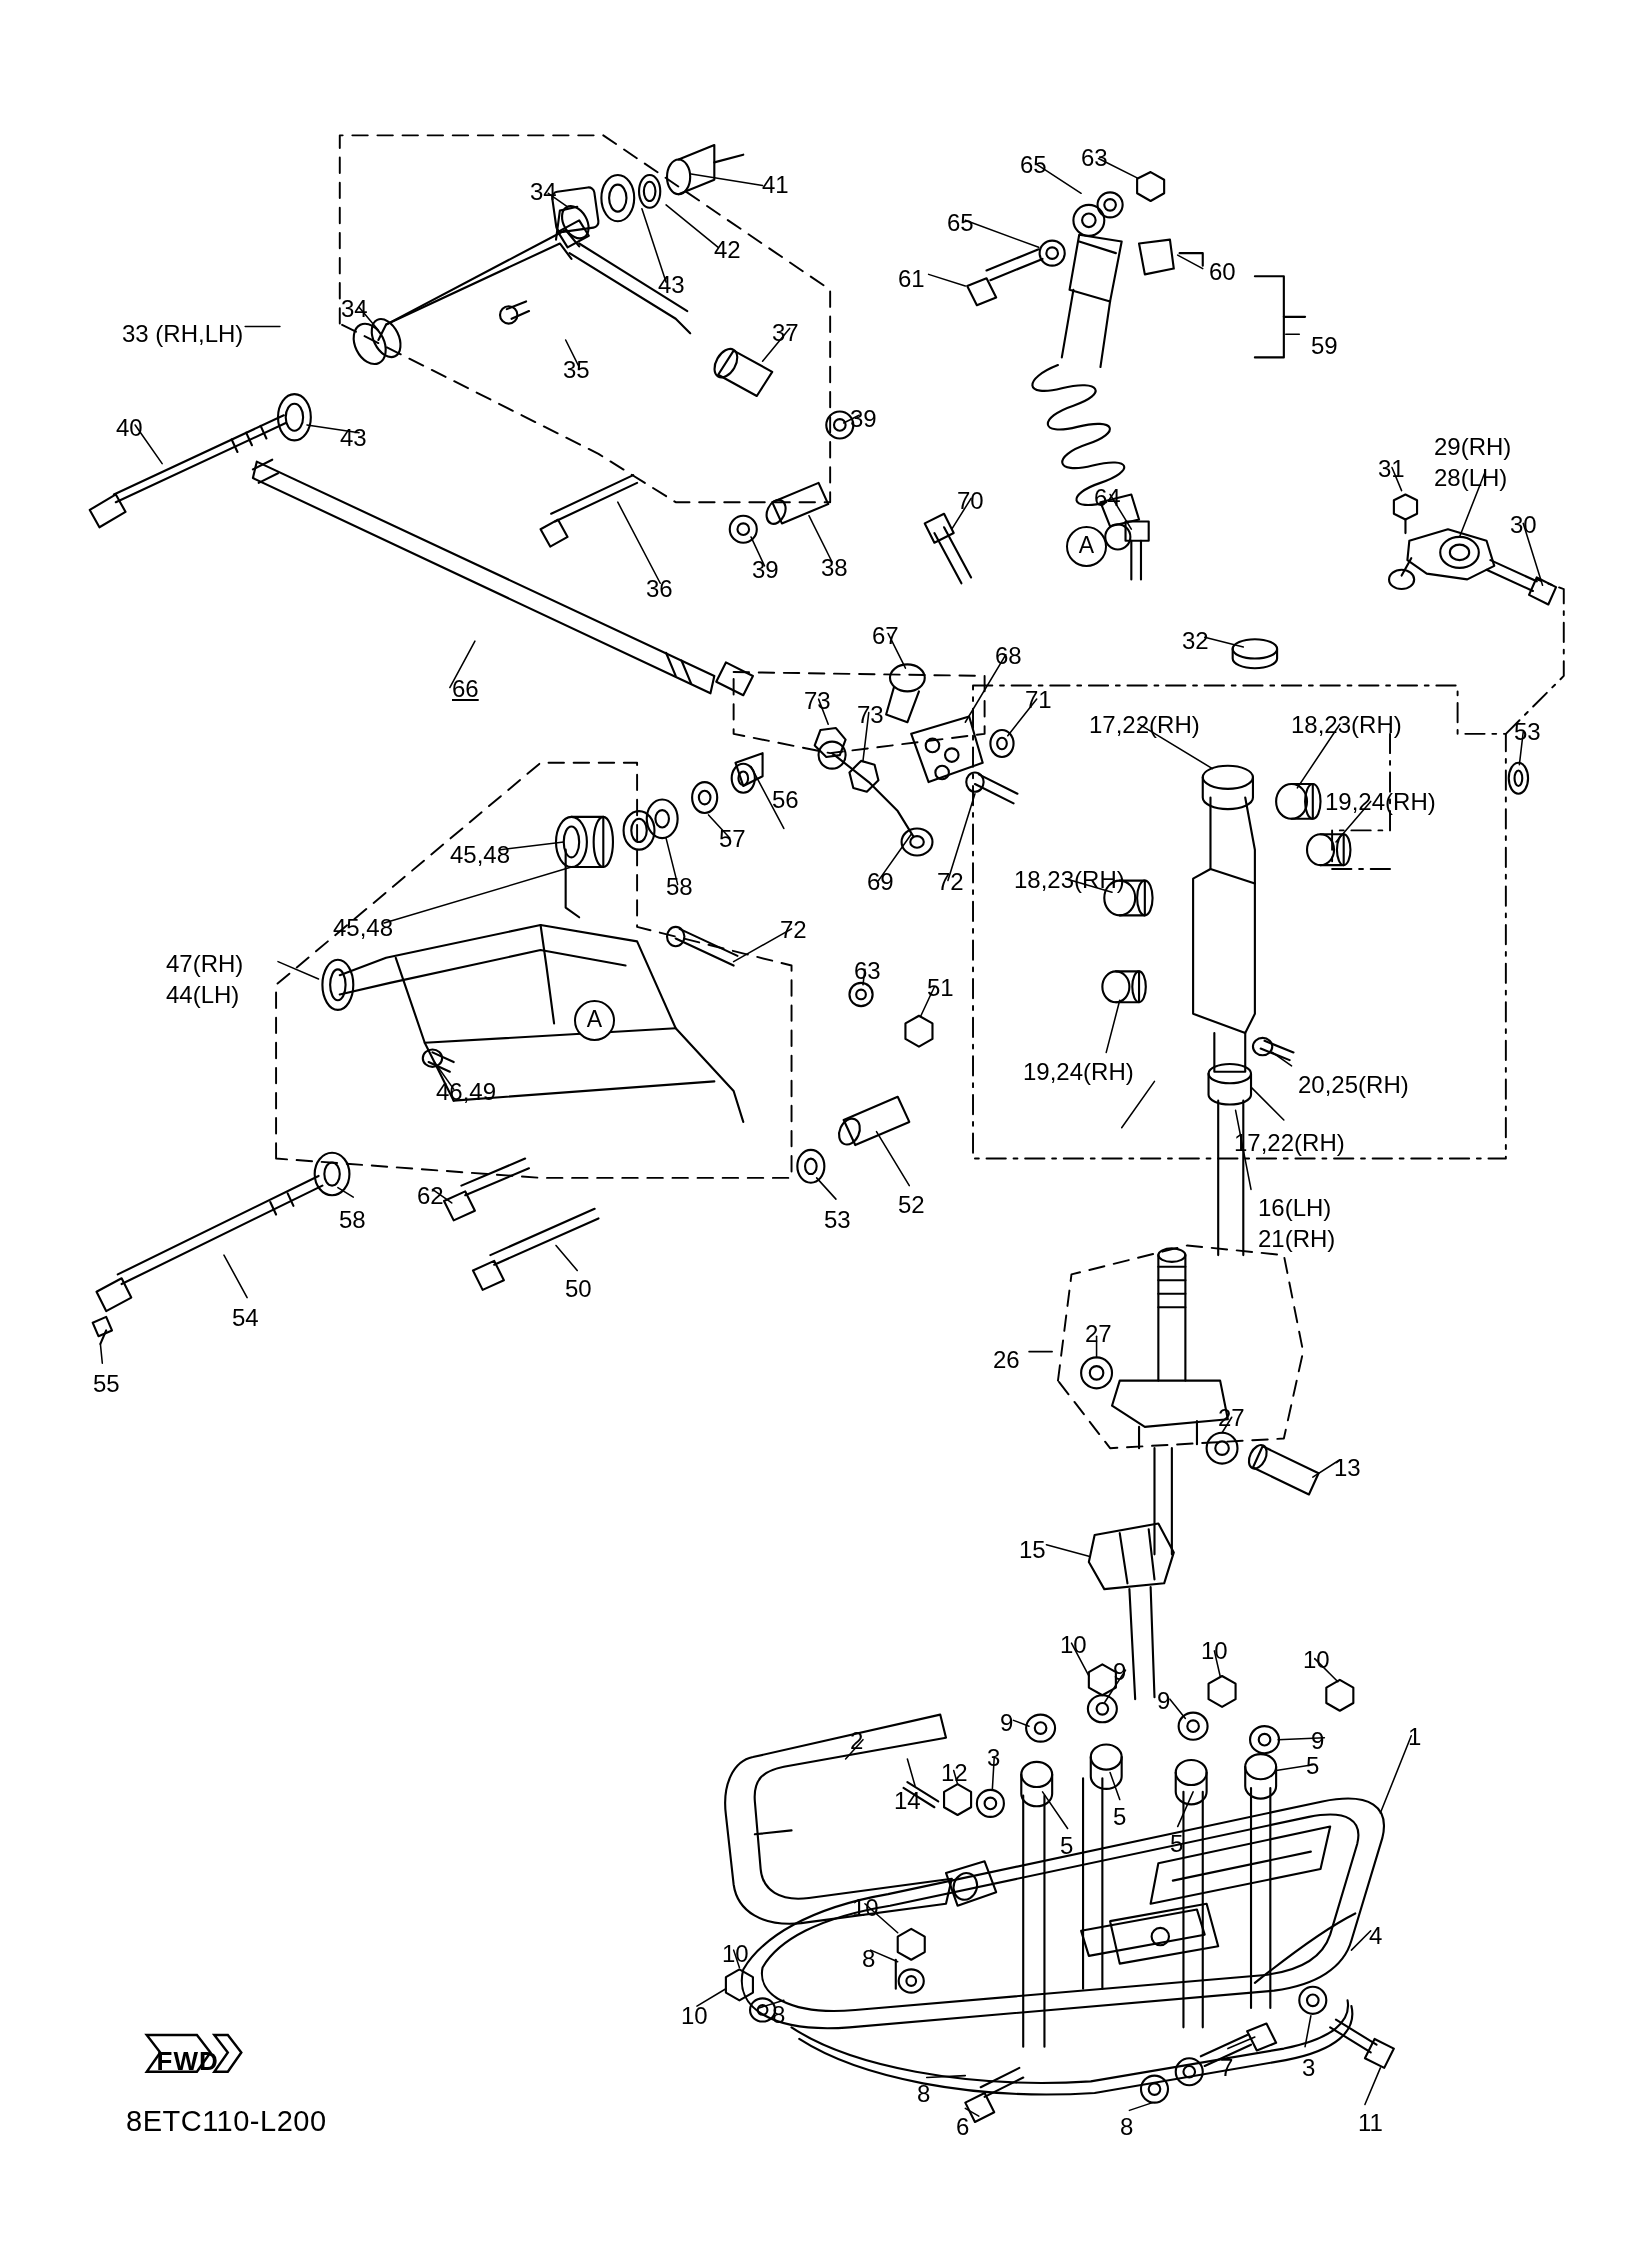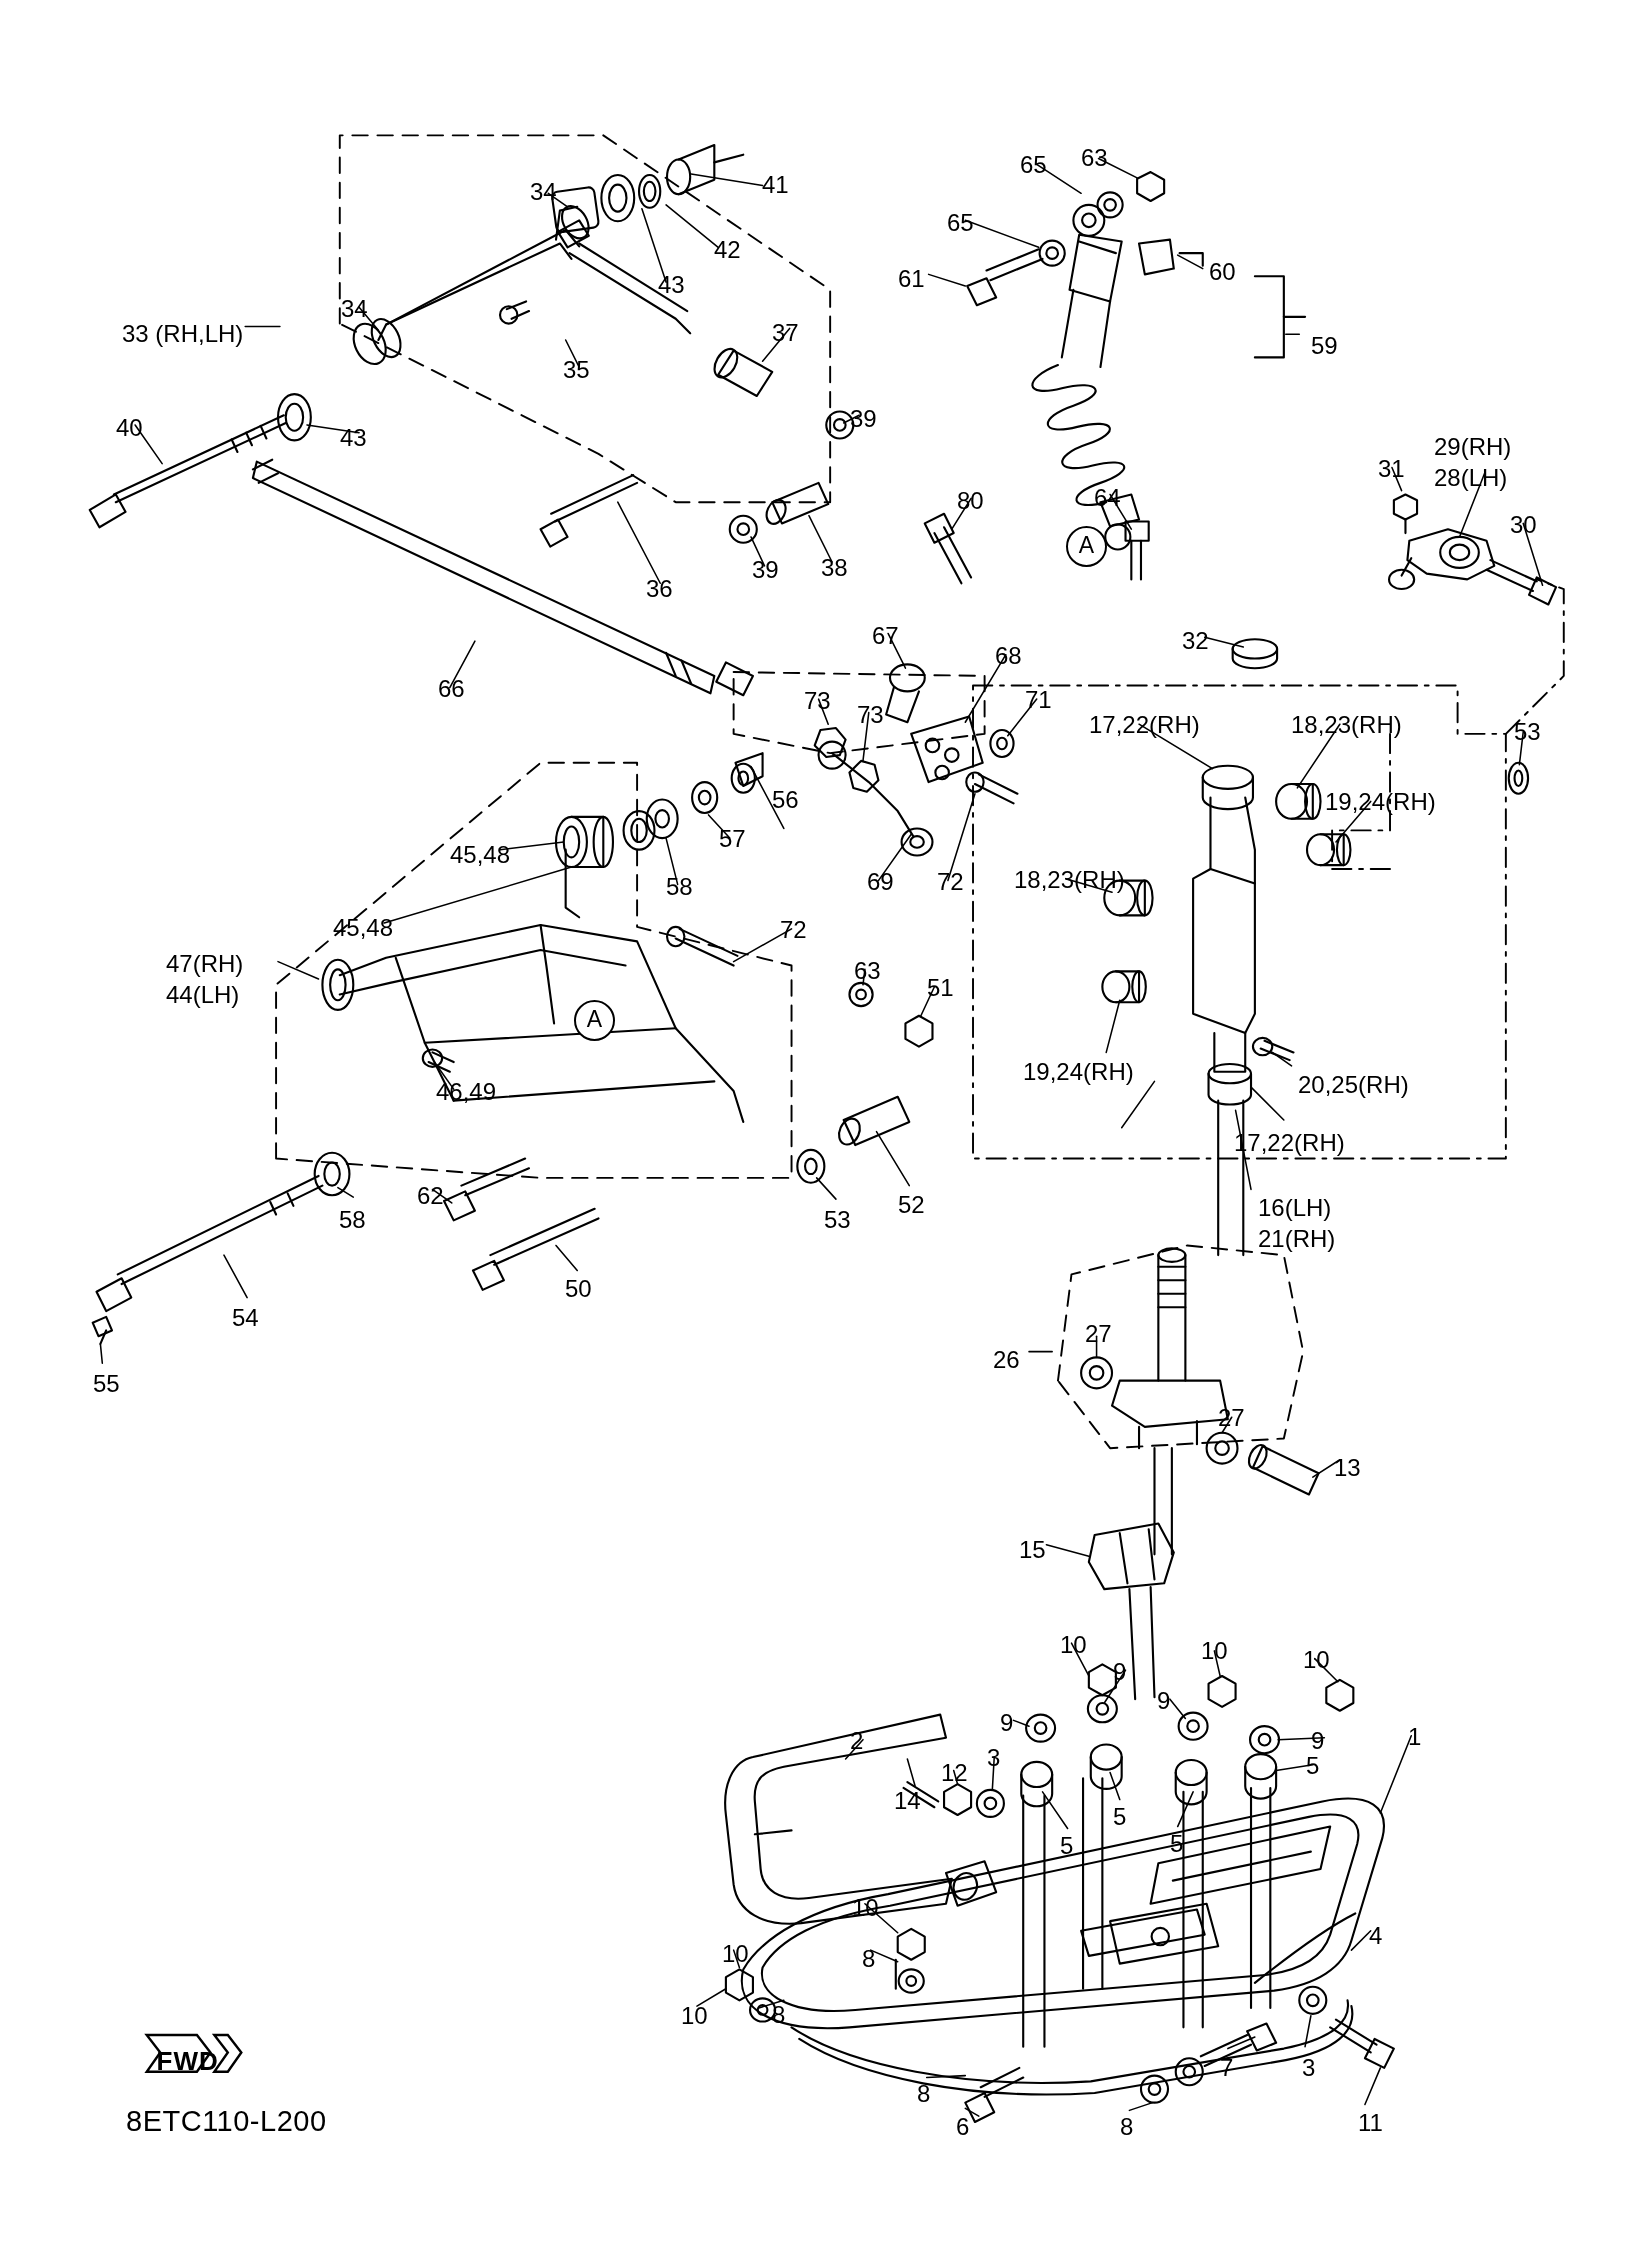--- a/index.html
+++ b/index.html
@@ -462,37 +462,37 @@
       <div class="lbl" style="left: 341px; top: 296px;">34</div>
       <div class="lbl" style="left: 122px; top: 321px;">33 (RH,LH)</div>
       <div class="lbl" style="left: 563px; top: 357px;">35</div>
       <div class="lbl" style="left: 772px; top: 320px;">37</div>
       <div class="lbl" style="left: 850px; top: 406px;">39</div>
       <div class="lbl" style="left: 116px; top: 415px;">40</div>
       <div class="lbl" style="left: 340px; top: 425px;">43</div>
       <div class="lbl" style="left: 646px; top: 576px;">36</div>
       <div class="lbl" style="left: 752px; top: 557px;">39</div>
       <div class="lbl" style="left: 821px; top: 555px;">38</div>
-      <div class="lbl" style="left: 957px; top: 488px;">80</div>
+      <div class="lbl" style="left: 957px; top: 488px;">70</div>
       <div class="lbl" style="left: 1094px; top: 485px;">64</div>
       <div class="lbl" style="left: 1378px; top: 456px;">31</div>
       <div class="lbl" style="left: 1434px; top: 434px;">29(RH)</div>
       <div class="lbl" style="left: 1434px; top: 465px;">28(LH)</div>
       <div class="lbl" style="left: 1510px; top: 512px;">30</div>
       <div class="lbl" style="left: 1182px; top: 628px;">32</div>
       <div class="lbl" style="left: 872px; top: 623px;">67</div>
       <div class="lbl" style="left: 995px; top: 643px;">68</div>
       <div class="lbl" style="left: 1025px; top: 687px;">71</div>
       <div class="lbl" style="left: 804px; top: 688px;">73</div>
       <div class="lbl" style="left: 857px; top: 702px;">73</div>
       <div class="lbl" style="left: 1089px; top: 712px;">17,22(RH)</div>
       <div class="lbl" style="left: 1291px; top: 712px;">18,23(RH)</div>
       <div class="lbl" style="left: 1514px; top: 719px;">53</div>
       <div class="lbl" style="left: 1325px; top: 789px;">19,24(RH)</div>
-      <div class="lbl" style="left: 438px; top: 676px;">66</div>
+      <div class="lbl" style="left: 452px; top: 676px; text-decoration: underline;">66</div>
       <div class="lbl" style="left: 450px; top: 842px;">45,48</div>
       <div class="lbl" style="left: 719px; top: 826px;">57</div>
       <div class="lbl" style="left: 772px; top: 787px;">56</div>
       <div class="lbl" style="left: 666px; top: 874px;">58</div>
       <div class="lbl" style="left: 867px; top: 869px;">69</div>
       <div class="lbl" style="left: 937px; top: 869px;">72</div>
       <div class="lbl" style="left: 1014px; top: 867px;">18,23(RH)</div>
       <div class="lbl" style="left: 333px; top: 915px;">45,48</div>
       <div class="lbl" style="left: 166px; top: 951px;">47(RH)</div>
       <div class="lbl" style="left: 166px; top: 982px;">44(LH)</div>

